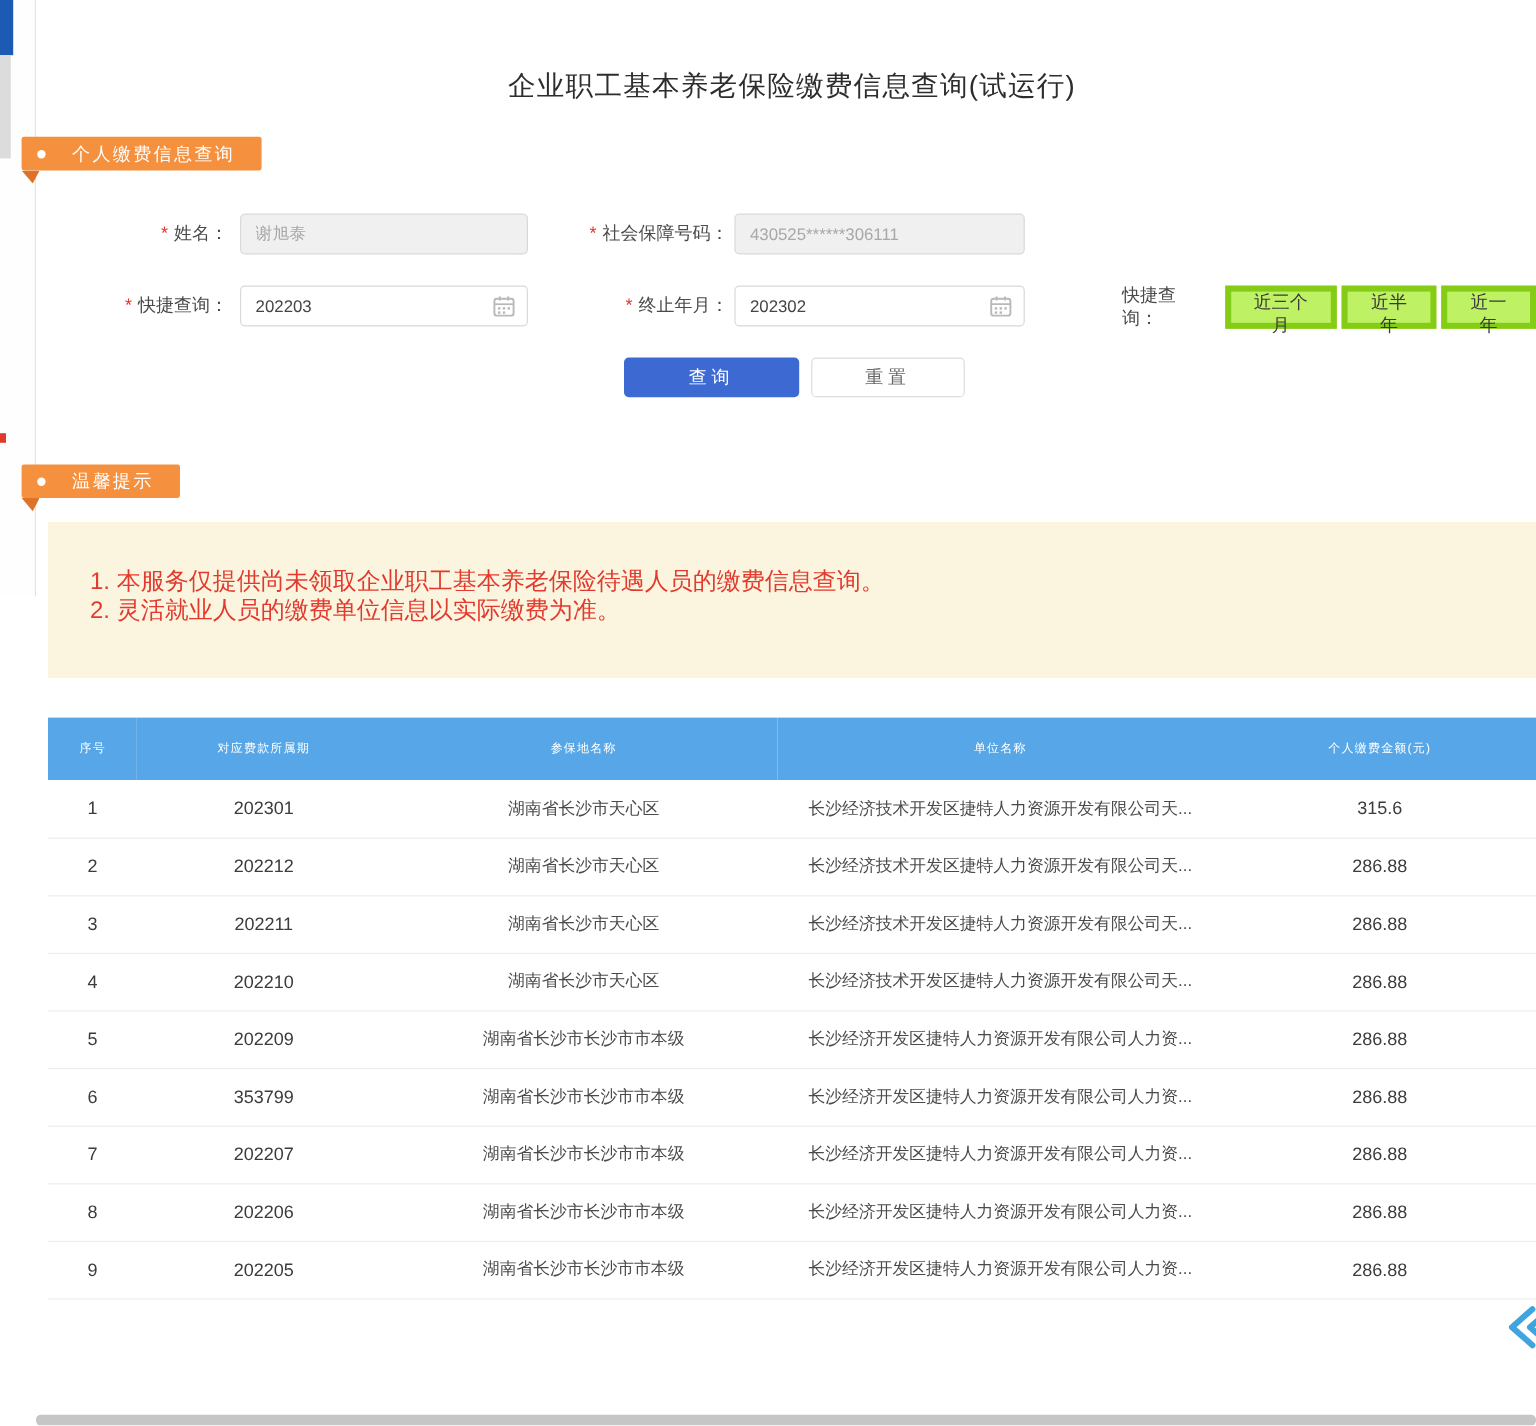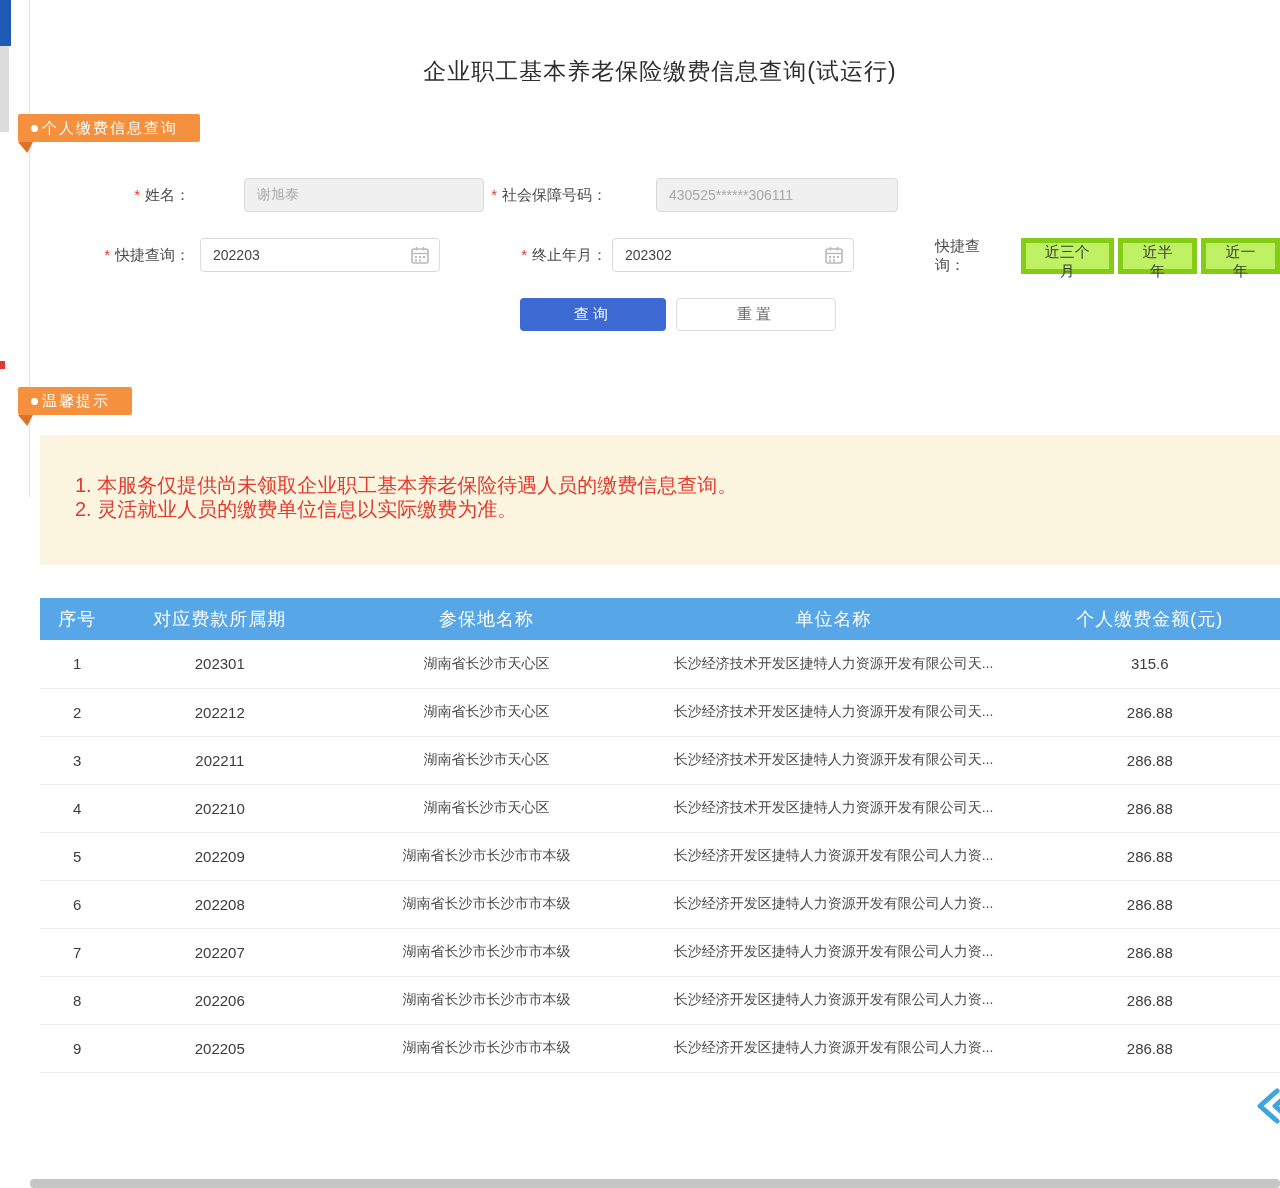--- a/index.html
+++ b/index.html
@@ -19,61 +19,61 @@
   .side-thumb-blue { left:0; top:0; width:11px; height:46px; background:#1d5ab4; }
   .side-track { left:0; top:46px; width:9px; height:86px; background:#dcdcdc; }
   .side-red-tick { left:0; top:361px; width:5px; height:8px; background:#e0392e; }
 
   
   .page-title { left:40px; right:0; top:56px; text-align:center; font-size:23px; color:#2d2d2d; letter-spacing:1px; }
 
   
   .ribbon {
     position:absolute; left:18px; height:28px;
-    display:inline-flex; align-items:center; gap:4px;
+    display:inline-flex; align-items:center; gap:22px;
     background:#f5913e; color:#fff; font-size:15px;
     padding:0 22px 0 13px; border-radius:2px; letter-spacing:2px;
   }
   .ribbon-dot { width:7px; height:7px; border-radius:50%; background:#ffffff; display:inline-block; }
   .ribbon-fold { position:absolute; left:0; top:100%; width:15px; height:11px; background:#dd7328; clip-path:polygon(0 0,100% 0,62% 100%); }
 
   
   .form-label { position:absolute; height:34px; line-height:34px; font-size:15px; color:#4a4a4a; text-align:right; }
   .req { color:#e0392e; margin-right:5px; font-size:15px; }
   .txt-input {
     position:absolute; height:34px; border:1px solid #d9d9d9; border-radius:4px;
     font-size:14px; padding:0 12px; font-family:"Liberation Sans","DejaVu Sans",sans-serif;
     color:#454545; background:#fff; outline:none;
   }
-  .txt-input.disabled { background:#f0f0f0; color:#a8a8a8;margin-left:44px; }
+  .txt-input.disabled { background:#f0f0f0; color:#a8a8a8; }
   .cal-icon { position:absolute; width:20px; height:20px; top:7px; cursor:pointer; }
 
   .quick-row { position:absolute; left:935px; top:237px; display:flex; align-items:center; }
   .quick-label { font-size:15px; color:#4a4a4a; margin-right:10px; }
   .quick-btn {
     height:36px; background:#bef264; border:5px solid #84cc16; color:#3a3a3a;
     font-size:15px; padding:0 13px; margin-left:4px; cursor:pointer;
     font-family:"Liberation Sans","DejaVu Sans",sans-serif;
   }
 
   .btn { position:absolute; height:33px; border-radius:4px; font-size:15px; cursor:pointer; letter-spacing:4px;
          font-family:"Liberation Sans","DejaVu Sans",sans-serif; }
   .btn-primary { left:520px; top:298px; width:146px; background:#3d6ad2; color:#fff; border:none; }
-  .btn-default { left:676px; top:298px; width:160px; background:#fff; color:#666; border:1px solid #dcdcdc; }
+  .btn-default { left:676px; top:298px; width:128px; background:#fff; color:#666; border:1px solid #dcdcdc; }
 
   
   .notice-box { left:40px; right:0; top:435px; height:130px; background:#fbf5df; padding:38px 20px 0 35px; }
   .notice-line { color:#e23a2e; font-size:20px; line-height:24px; }
 
   
   .result-table-wrap { left:40px; right:0; top:598px; }
   table { width:100%; border-collapse:collapse; table-layout:fixed; }
   thead th {
-    background:#57a7e8; color:#ffffff; font-weight:400; font-size:18px;
-    height:42px; text-align:center; letter-spacing:1px;
+    background:#57a7e8; color:#ffffff; font-weight:400; font-size:10px;
+    height:52px; text-align:center; letter-spacing:1px;
   }
   tbody td {
     height:48px; text-align:center; background:#ffffff;
     border-bottom:1px solid #ededed; font-size:14px; color:#4a4a4a;
     overflow:hidden; white-space:nowrap; text-overflow:ellipsis; padding:0 6px;
   }
   tbody td:nth-child(1), tbody td:nth-child(2), tbody td:nth-child(5) { font-size:15px; color:#3c3c3c; }
 
   
   .chevron-wrap { left:1253px; top:1084px; width:44px; height:44px; cursor:pointer; }
@@ -209,21 +209,21 @@
         </tr>
         <tr>
           <td>5</td>
           <td>202209</td>
           <td>湖南省长沙市长沙市市本级</td>
           <td>长沙经济开发区捷特人力资源开发有限公司人力资...</td>
           <td>286.88</td>
         </tr>
         <tr>
           <td>6</td>
-          <td>202208</td>
+          <td>353799</td>
           <td>湖南省长沙市长沙市市本级</td>
           <td>长沙经济开发区捷特人力资源开发有限公司人力资...</td>
           <td>286.88</td>
         </tr>
         <tr>
           <td>7</td>
           <td>202207</td>
           <td>湖南省长沙市长沙市市本级</td>
           <td>长沙经济开发区捷特人力资源开发有限公司人力资...</td>
           <td>286.88</td>

